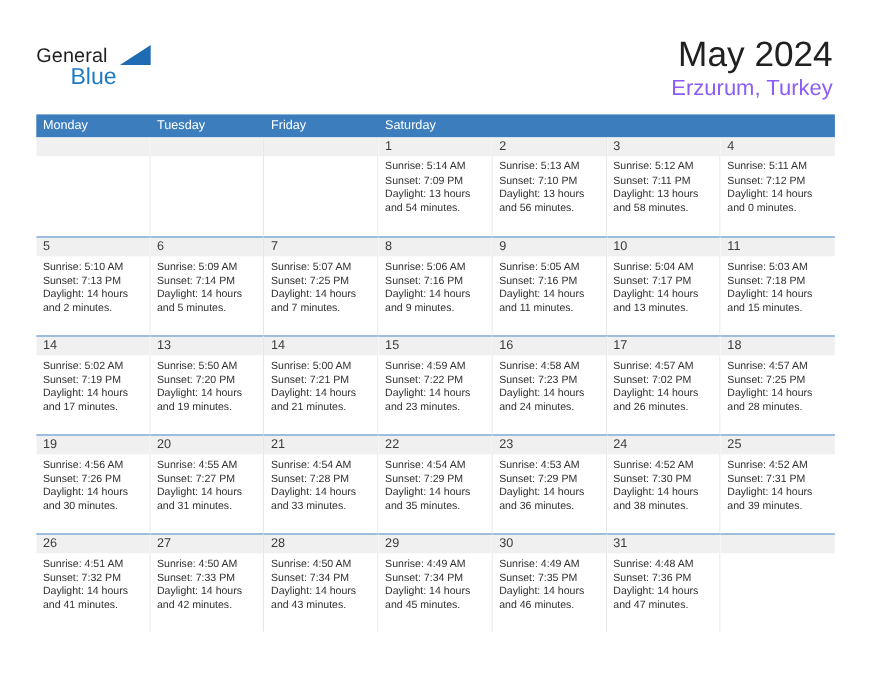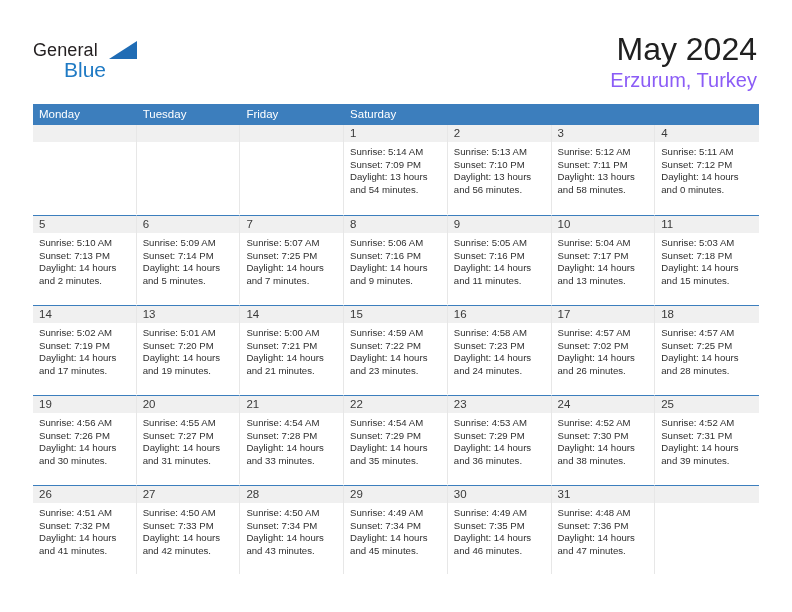--- a/index.html
+++ b/index.html
@@ -338,21 +338,21 @@
               <div>Sunrise: 5:02 AM</div>
               <div>Sunset: 7:19 PM</div>
               <div>Daylight: 14 hours</div>
               <div>and 17 minutes.</div>
             </div>
           </div>
           <div class="day-cell">
             <div class="daynum-band"></div>
             <div class="daynum">13</div>
             <div class="detail">
-              <div>Sunrise: 5:01 AM</div>
+              <div>Sunrise: 5:50 AM</div>
               <div>Sunset: 7:20 PM</div>
               <div>Daylight: 14 hours</div>
               <div>and 19 minutes.</div>
             </div>
           </div>
           <div class="day-cell">
             <div class="daynum-band"></div>
             <div class="daynum">14</div>
             <div class="detail">
               <div>Sunrise: 5:00 AM</div>

